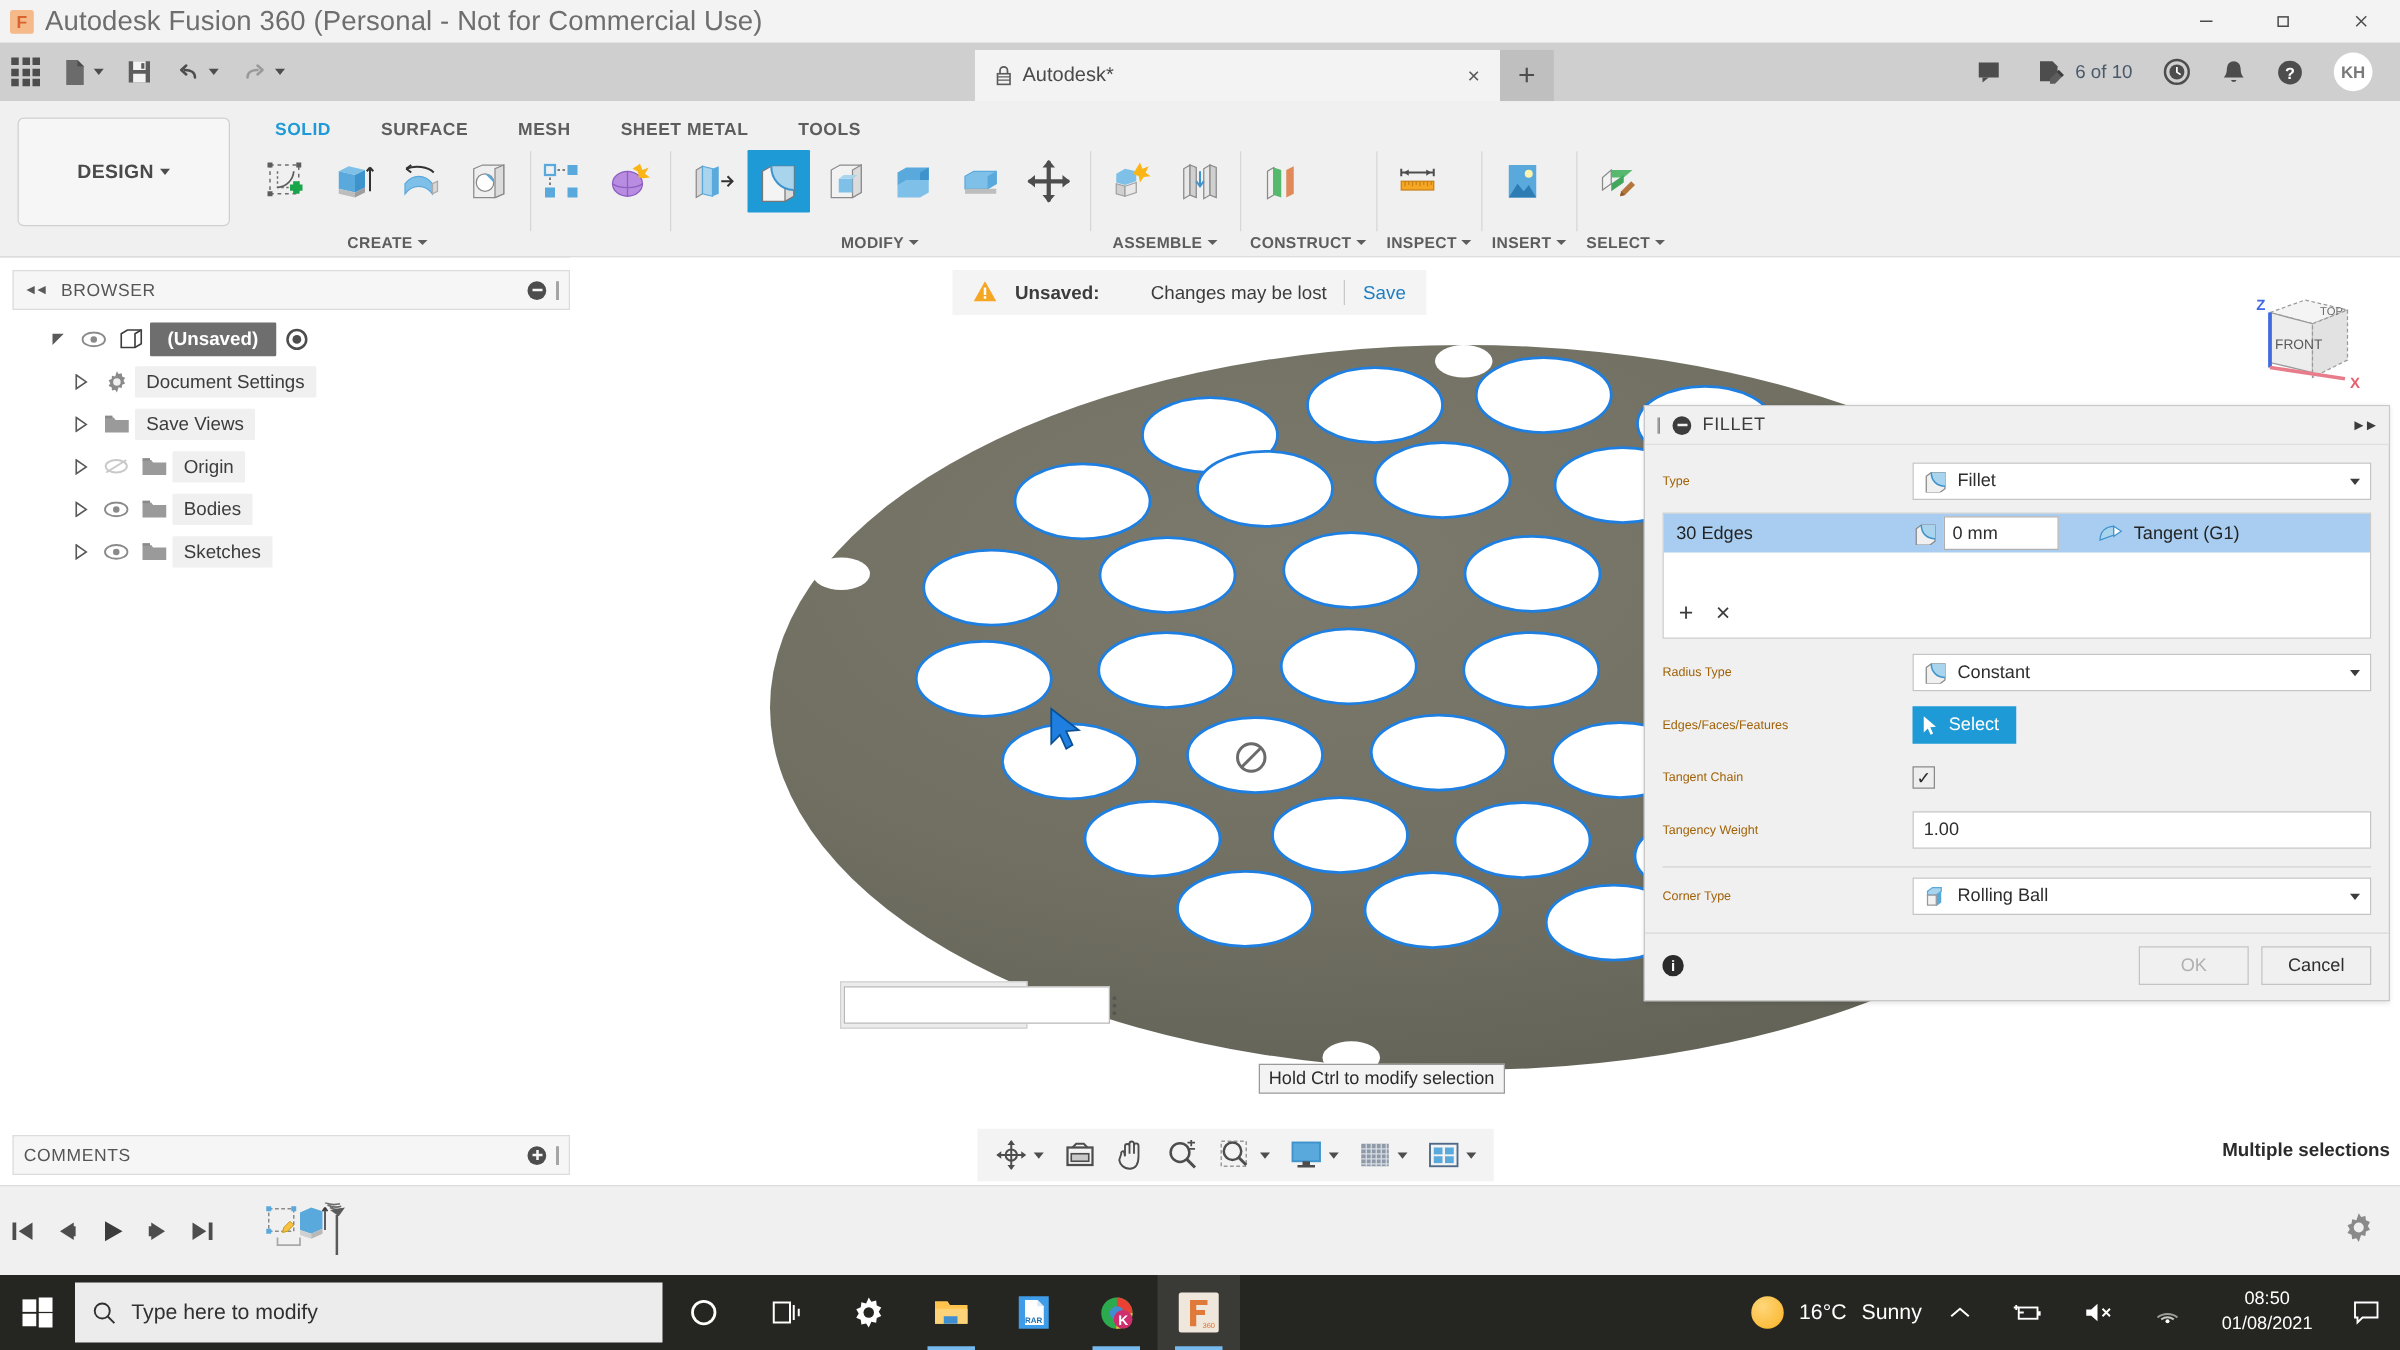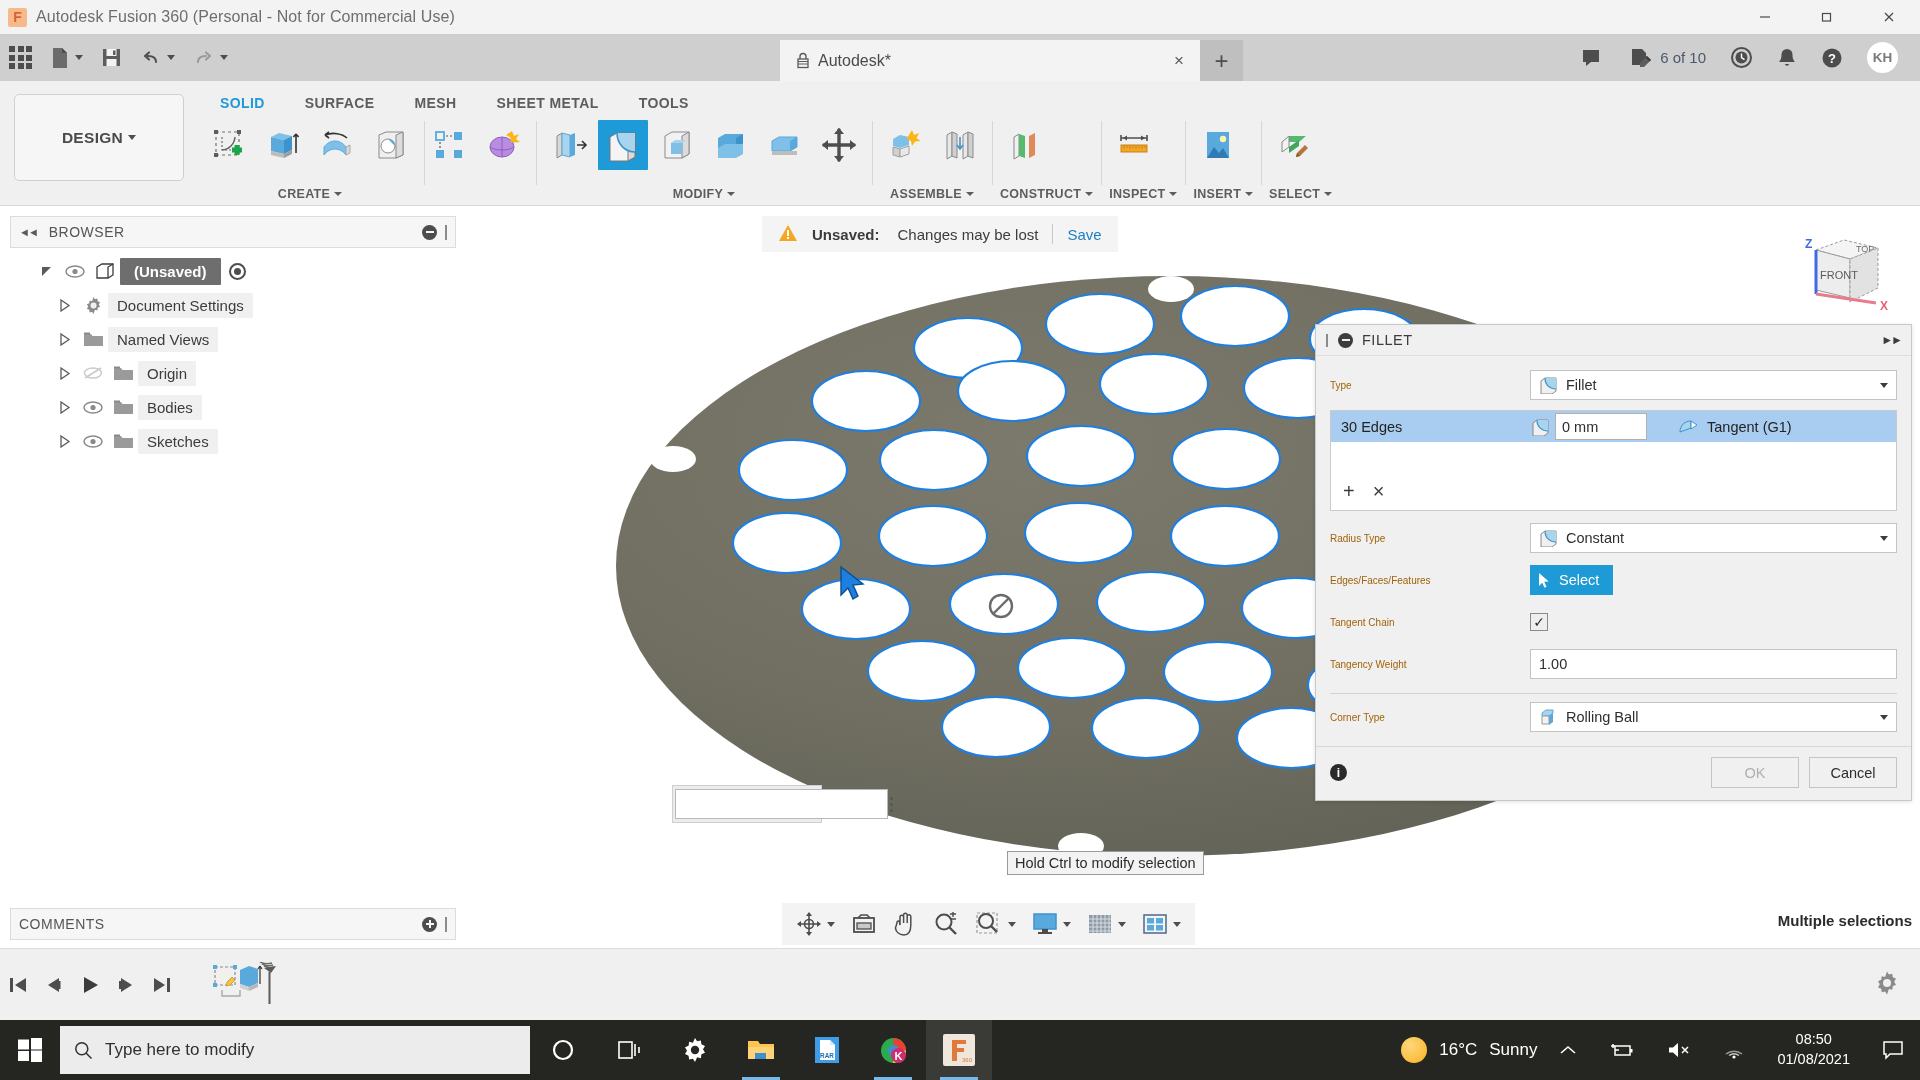--- a/index.html
+++ b/index.html
@@ -14,21 +14,21 @@
   .titlebar {
     position: absolute; left: 0; top: 0; width: 1920px; height: 34px;
     background: #f3f3f3; display: flex; align-items: center;
   }
   .titlebar .f-logo {
     width: 19px; height: 19px; margin-left: 8px; margin-right: 9px;
     background: #f5b98a; border-radius: 2px; position: relative;
     display: flex; align-items: center; justify-content: center;
     font-size: 14px; font-weight: bold; color: #d9632e; line-height: 1;
   }
-  .titlebar .apptitle { font-size: 16px; color: #6e6e6e; letter-spacing: .1px; text-align: right; }
+  .titlebar .apptitle { font-size: 22px; color: #6e6e6e; letter-spacing: .1px; text-align: right; }
   .win-btns { position: absolute; right: 0; top: 0; height: 34px; display: flex; }
   .win-btn {
     width: 62px; height: 34px; display: flex; align-items: center;
     justify-content: center; color: #4a4a4a; font-size: 15px;
   }
   .win-btn svg { display: block; }
 
   
   .qabar {
     position: absolute; left: 0; top: 34px; width: 1920px; height: 47px;
@@ -143,21 +143,21 @@
   .dot-plus::before { left: 3.5px; top: 6.5px; width: 8px; height: 2px; }
   .dot-plus::after { left: 6.5px; top: 3.5px; width: 2px; height: 8px; }
 
   
   .unsaved {
     position: absolute; left: 762px; top: 216px; height: 36px;
     background: #f4f4f4; display: flex; align-items: center; padding: 0 16px; gap: 14px;
   }
   .unsaved .warn { font-size: 17px; line-height: 1; }
   .unsaved .u1 { font-size: 15px; font-weight: bold; color: #3c3c3c; }
-  .unsaved .u2 { font-size: 15px; color: #3c3c3c; margin-left: 4px; }
+  .unsaved .u2 { font-size: 15px; color: #3c3c3c; margin-left: 27px; }
   .unsaved .sep { width: 1px; height: 20px; background: #c8c8c8; }
   .unsaved .save { font-size: 15px; color: #1e7fc2; }
 
   
   .viewport { position: absolute; left: 456px; top: 206px; width: 1464px; height: 712px; background: #fff; }
   .viewcube { position: absolute; right: 22px; top: 18px; width: 110px; height: 100px; }
   .tooltip {
     position: absolute; left: 1007px; top: 851px; background: #f3f3f3;
     border: 1px solid #9a9a9a; padding: 3px 7px; font-size: 14.5px; color: #2b2b2b;
   }
@@ -812,21 +812,21 @@
           <svg width="12" height="13" viewBox="0 0 12 13">
               <path d="M2 1l8 5.5L2 12z" fill="none" stroke="#5a5a5a" stroke-width="1.3"></path>
             </svg>
         </span>
         <span class="ficon">
           <svg width="21" height="16" viewBox="0 0 21 16">
               <path d="M1 3h7l1.5 2H20v10H1z" fill="#9a9a9a"></path>
               <rect x="1" y="1.5" width="6" height="2" fill="#8a8a8a"></rect>
             </svg>
         </span>
-        <span class="lbl">Named Views</span>
+        <span class="lbl">Save Views</span>
       </div>
 
       <div class="tnode child">
         <span class="arrow">
           <svg width="12" height="13" viewBox="0 0 12 13">
               <path d="M2 1l8 5.5L2 12z" fill="none" stroke="#5a5a5a" stroke-width="1.3"></path>
             </svg>
         </span>
         <span class="eye">
           <svg width="20" height="14" viewBox="0 0 20 14">

